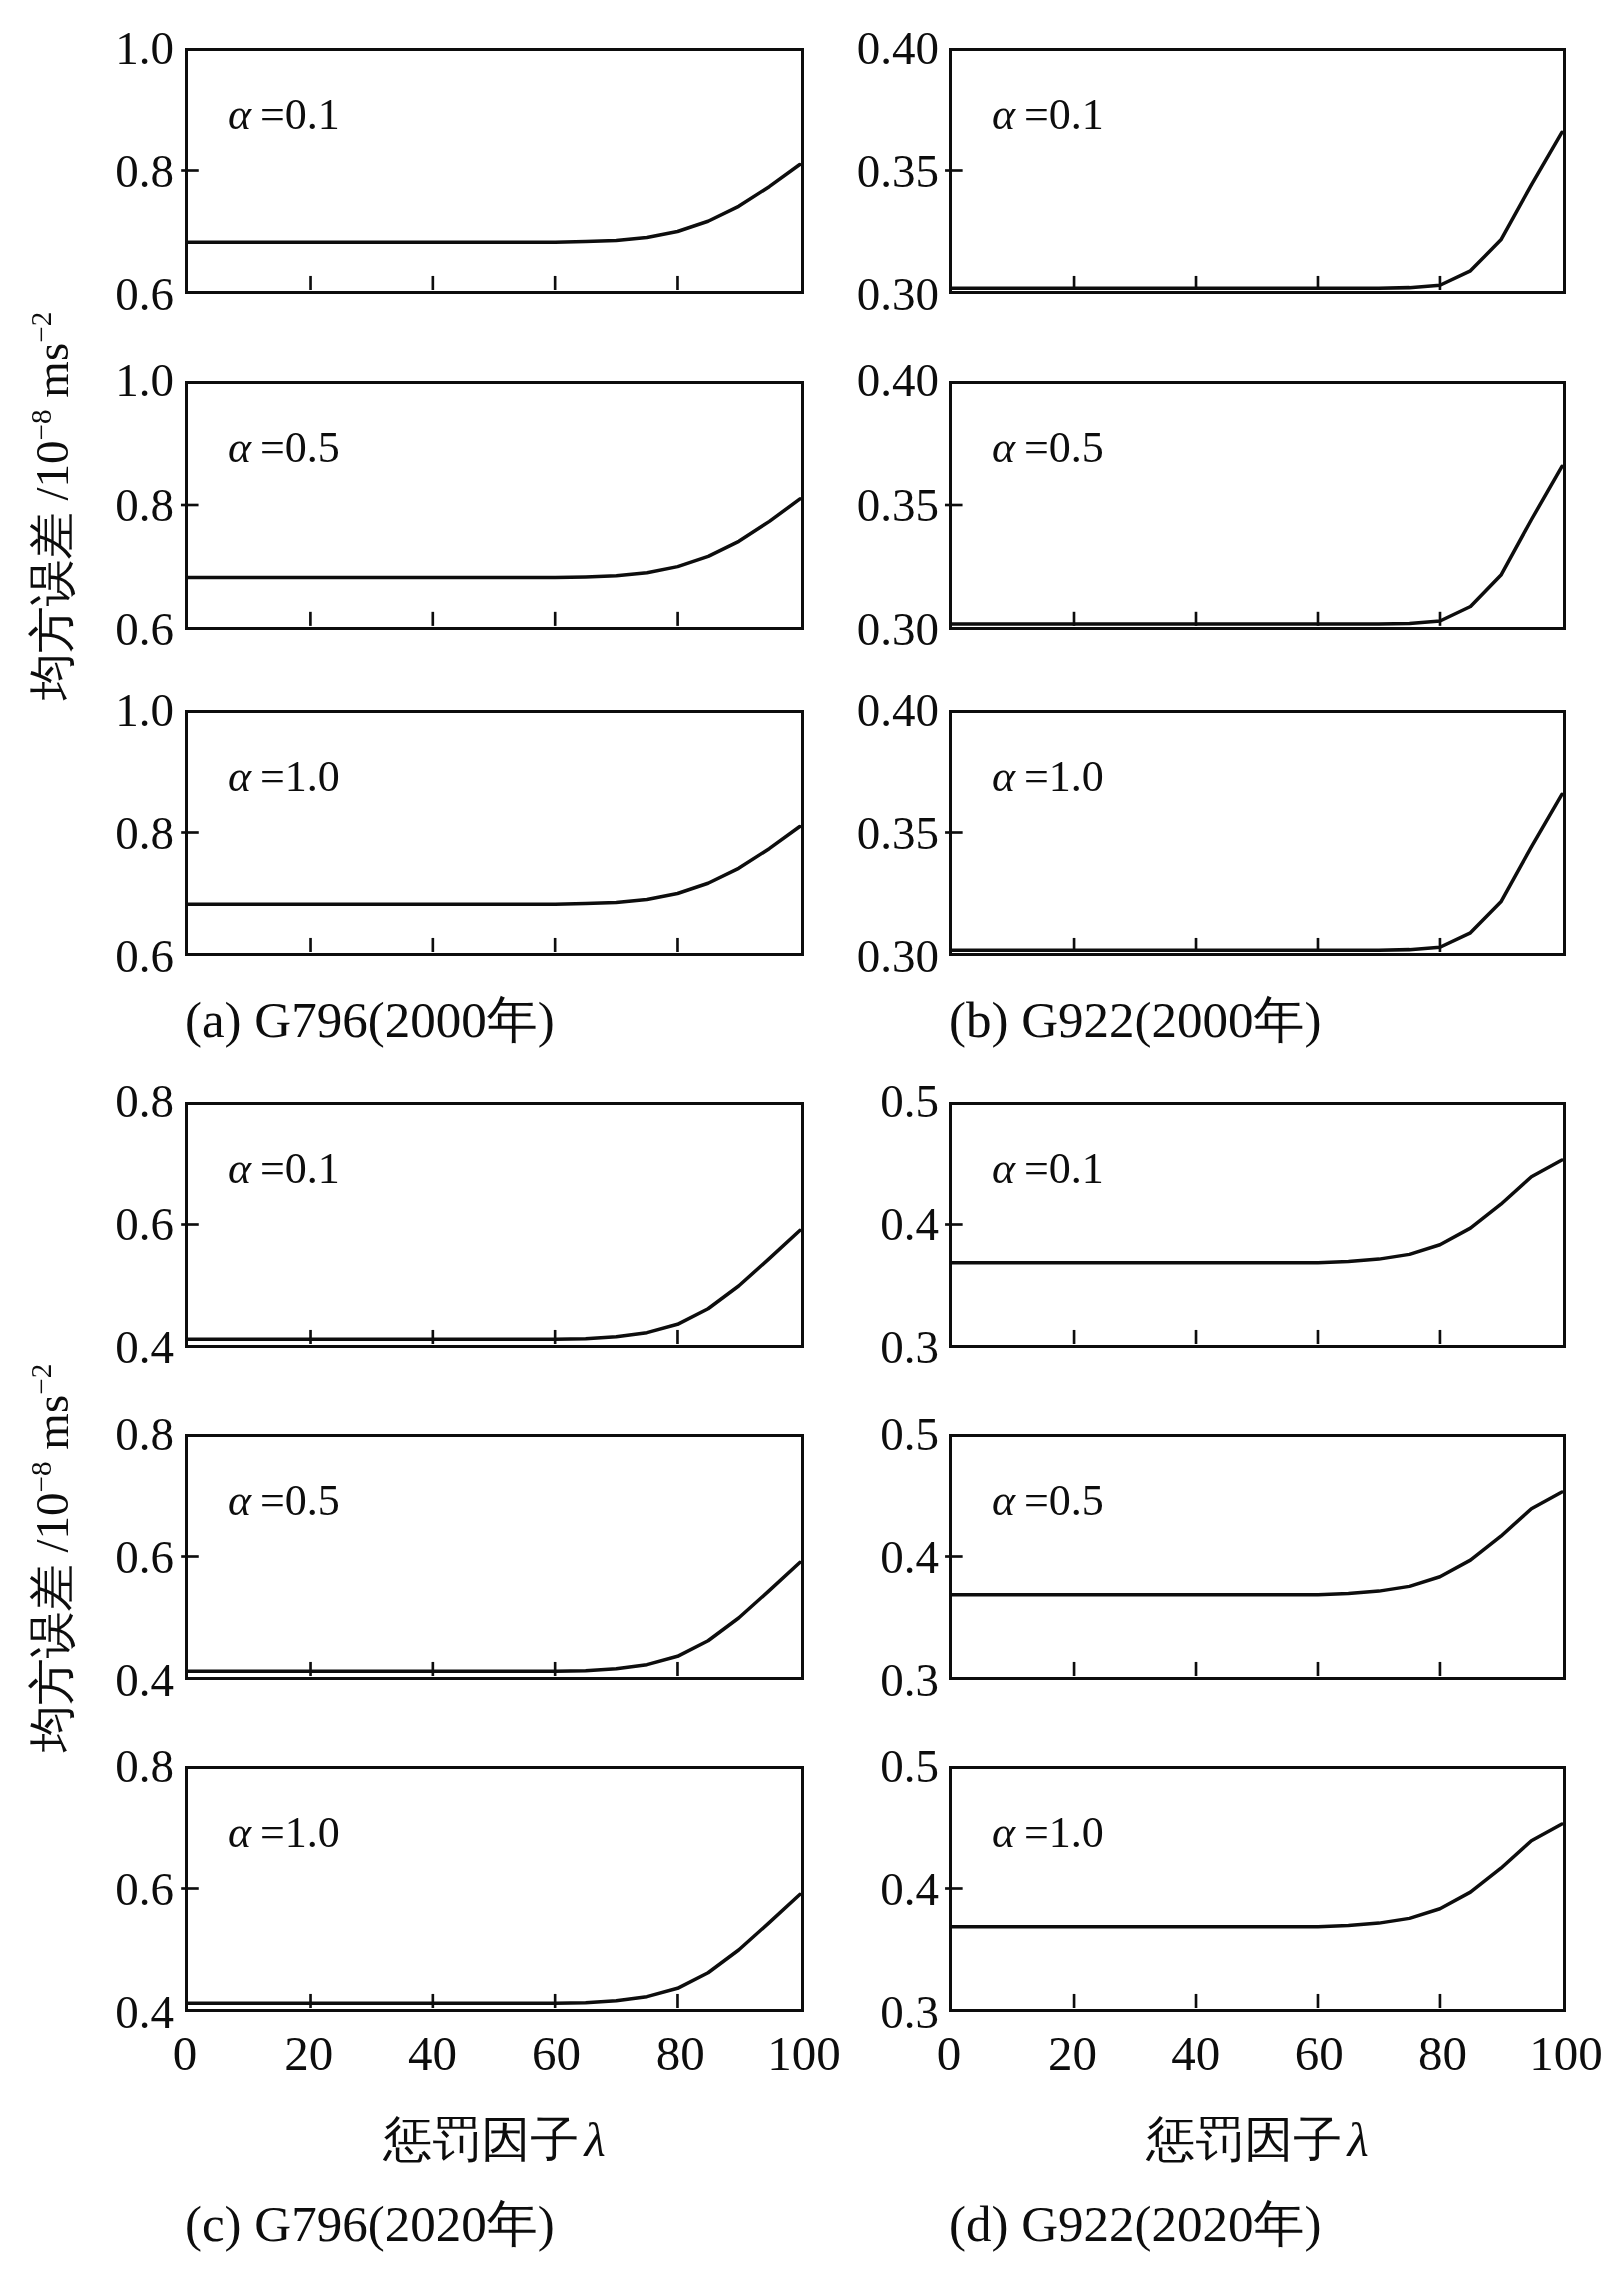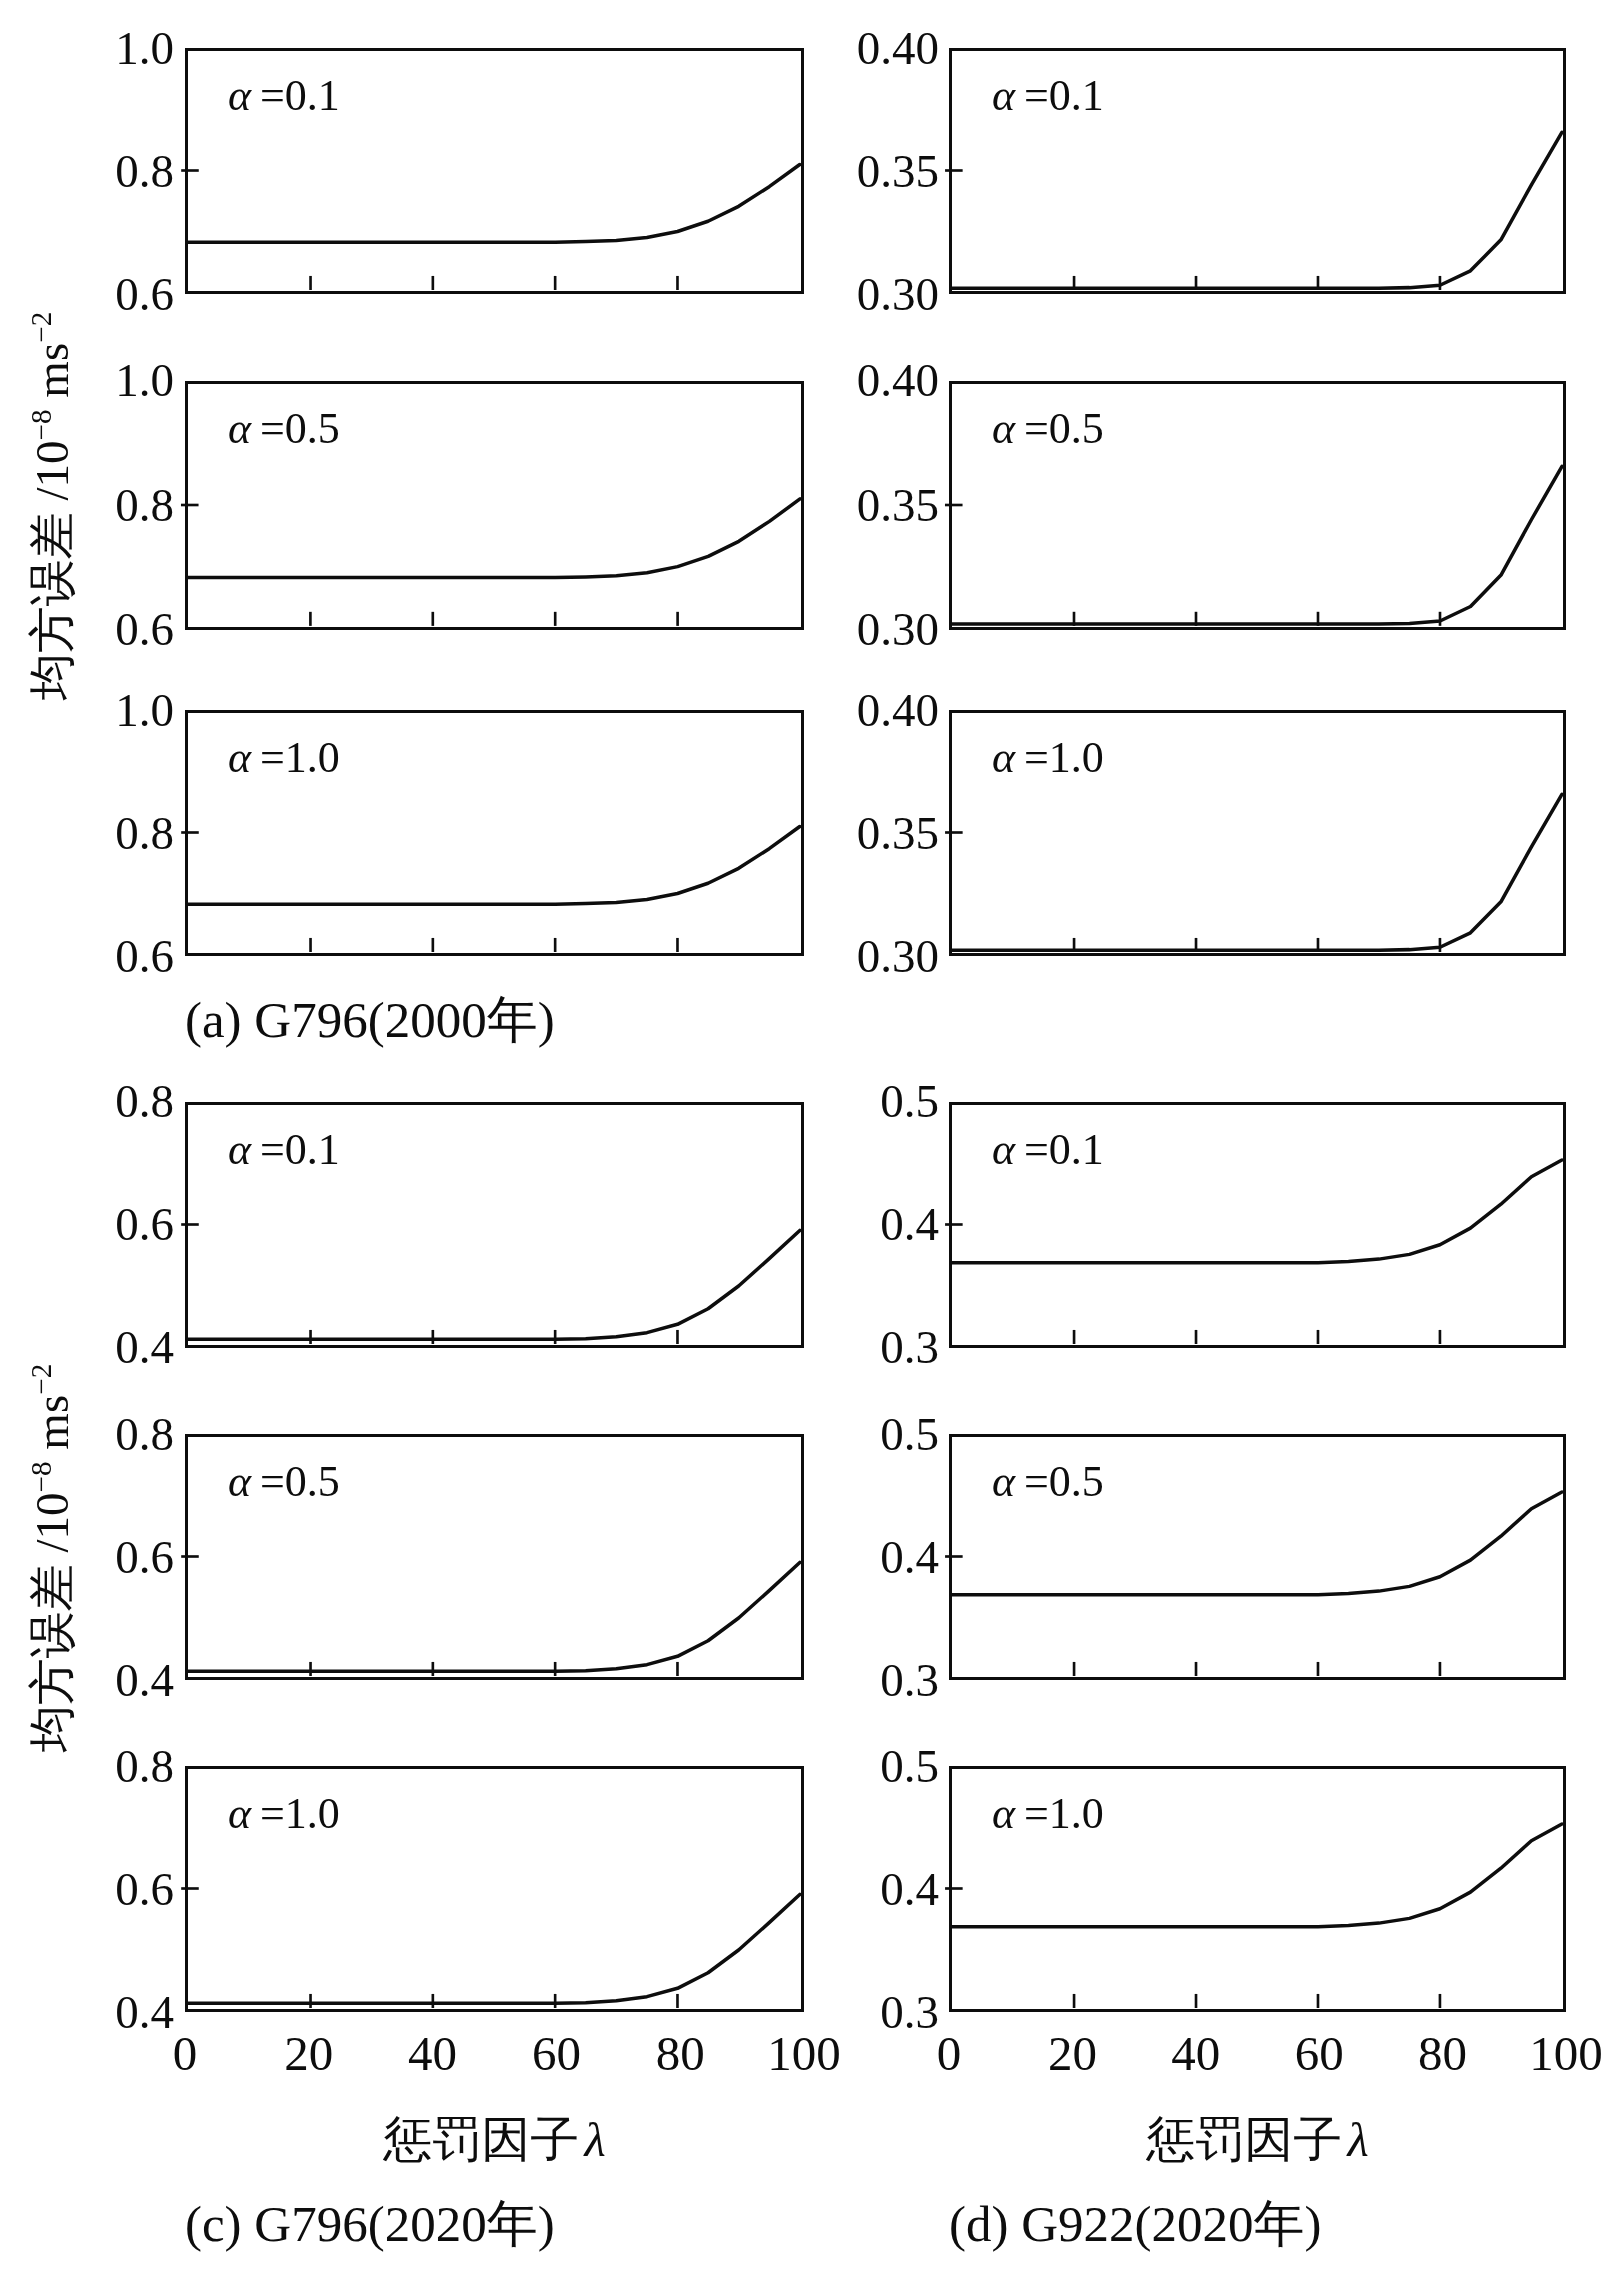--- a/index.html
+++ b/index.html
@@ -4,21 +4,21 @@
 <style>
   html,body{margin:0;padding:0;background:#ffffff;}
   .canvas{
     position:relative;width:1620px;height:2284px;background:#ffffff;
     font-family:"Liberation Serif","DejaVu Serif",serif;color:#0d0d0d;overflow:hidden;
   }
   .subplot{
     position:absolute;border:3.5px solid #0d0d0d;box-sizing:border-box;background:#ffffff;
   }
   .subplot svg{position:absolute;left:0;top:0;overflow:visible;}
-  .alpha{position:absolute;left:40px;top:19px;font-size:44px;white-space:nowrap;}
+  .alpha{position:absolute;left:40px;top:38px;font-size:44px;white-space:nowrap;}
   .alpha i{font-style:italic;margin-right:8.8px;}
   .ytick{
     position:absolute;width:132px;text-align:right;font-size:47px;line-height:53px;
     white-space:nowrap;
   }
   .xticks{position:absolute;height:63px;}
   .xticks span{
     position:absolute;top:0;transform:translateX(-50%);
     font-size:49px;line-height:63px;
   }
@@ -105,20 +105,21 @@
         <line x1="138.8" x2="138.8" y1="272" y2="256" stroke="#0d0d0d" stroke-width="3"></line>
         <line x1="277.6" x2="277.6" y1="272" y2="256" stroke="#0d0d0d" stroke-width="3"></line>
         <line x1="416.4" x2="416.4" y1="272" y2="256" stroke="#0d0d0d" stroke-width="3"></line>
         <line x1="555.2" x2="555.2" y1="272" y2="256" stroke="#0d0d0d" stroke-width="3"></line>
         <line x1="-8" x2="12" y1="136.00000000000009" y2="136.00000000000009" stroke="#0d0d0d" stroke-width="3"></line>
         <polyline points="0.0,270.0 34.7,270.0 69.4,270.0 104.1,270.0 138.8,270.0 173.5,270.0 208.2,270.0 242.9,270.0 277.6,270.0 312.3,270.0 347.0,270.0 381.7,270.0 416.4,270.0 451.1,270.0 485.8,270.0 520.5,269.3 555.2,266.6 589.9,250.2 624.6,214.9 659.3,152.3 694.0,92.5" fill="none" stroke="#0d0d0d" stroke-width="4" stroke-linejoin="round" stroke-linecap="round"></polyline>
       </svg>
     </div>
 
   <div class="caption" style="left:185px;top:983px;width:619px;">(a) G796(2000年)</div>
+  <div class="caption" style="left:949px;top:983px;width:617px;">(b) G922(2000年)</div>
 
   <div class="subplot" style="left:185px;top:1102px;width:619px;height:246px;">
     <div class="alpha"><i>α</i><span>=0.1</span></div>
   <svg width="612" height="239" viewBox="0 0 696 272">
         <line x1="139.20000000000002" x2="139.20000000000002" y1="272" y2="256" stroke="#0d0d0d" stroke-width="3"></line>
         <line x1="278.40000000000003" x2="278.40000000000003" y1="272" y2="256" stroke="#0d0d0d" stroke-width="3"></line>
         <line x1="417.59999999999997" x2="417.59999999999997" y1="272" y2="256" stroke="#0d0d0d" stroke-width="3"></line>
         <line x1="556.8000000000001" x2="556.8000000000001" y1="272" y2="256" stroke="#0d0d0d" stroke-width="3"></line>
         <line x1="-8" x2="12" y1="136.00000000000003" y2="136.00000000000003" stroke="#0d0d0d" stroke-width="3"></line>
         <polyline points="0.0,266.6 34.8,266.6 69.6,266.6 104.4,266.6 139.2,266.6 174.0,266.6 208.8,266.6 243.6,266.6 278.4,266.6 313.2,266.6 348.0,266.6 382.8,266.6 417.6,266.6 452.4,265.9 487.2,263.8 522.0,259.1 556.8,249.6 591.6,231.9 626.4,206.0 661.2,174.8 696.0,142.8" fill="none" stroke="#0d0d0d" stroke-width="4" stroke-linejoin="round" stroke-linecap="round"></polyline>

